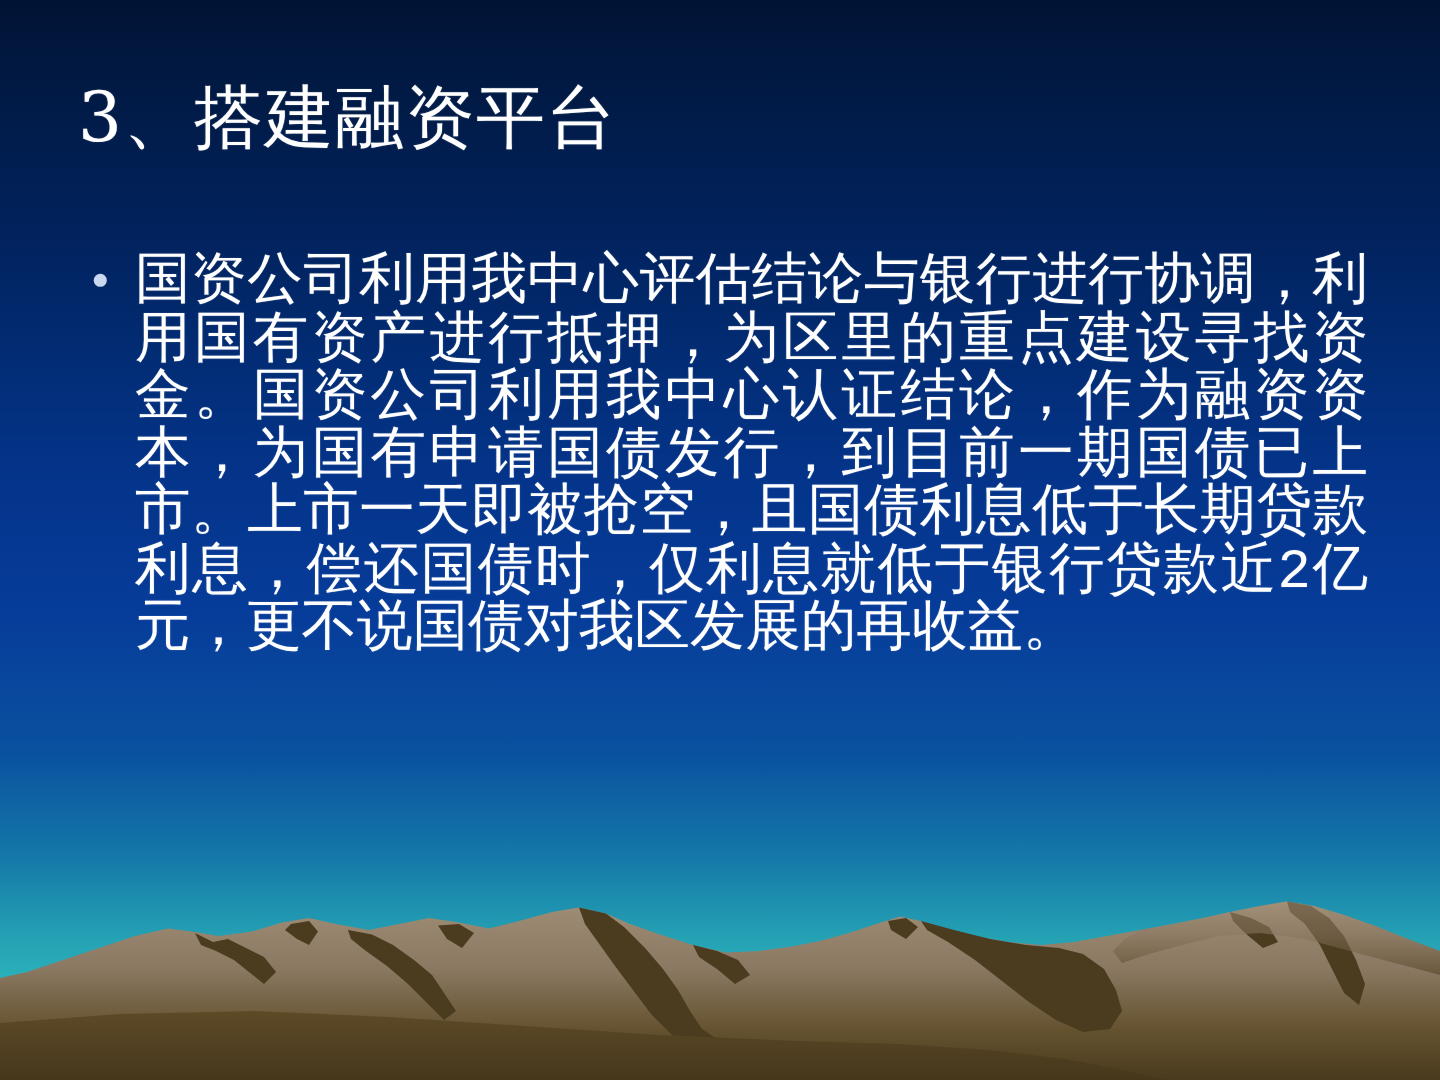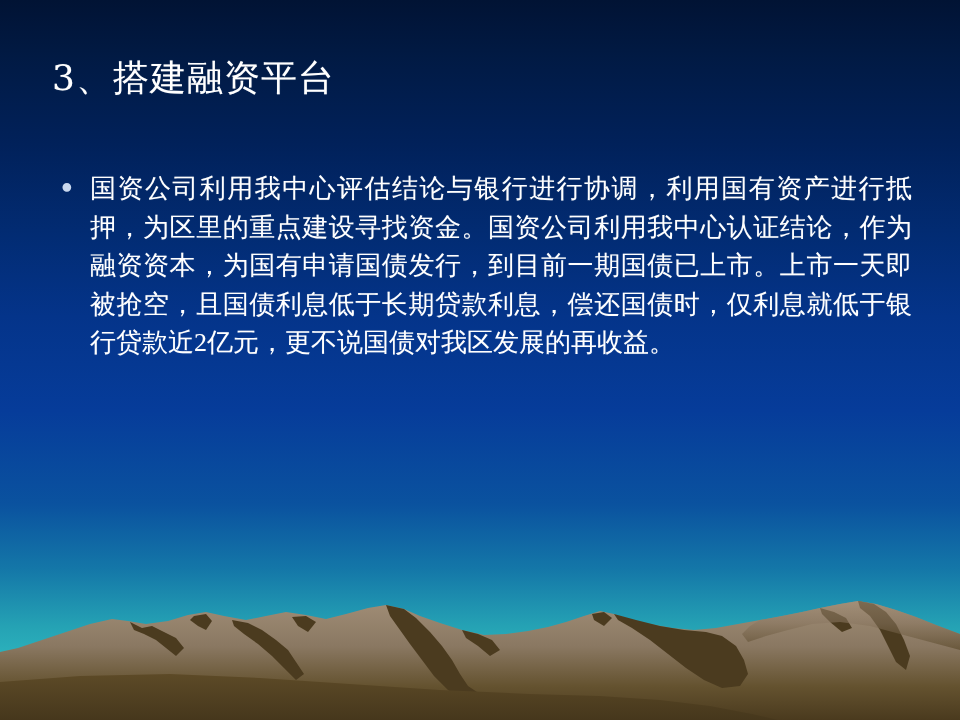--- a/index.html
+++ b/index.html
@@ -42,21 +42,21 @@
     display: block;
   }
 
   
   #title {
     position: absolute;
     left: 52px;
     top: 56px;
     width: 860px;
     color: #ffffff;
-    font-size: 36px;
+    font-size: 46px;
     line-height: 44px;
     letter-spacing: 1px;
     font-family: "DejaVu Serif", "Liberation Serif", serif;
     white-space: nowrap;
     text-shadow: 0 0 1px rgba(255,255,255,0.35);
   }
 
   
   #body-block {
     position: absolute;
@@ -74,23 +74,23 @@
     color: #c9d8ef;
     font-size: 30px;
     line-height: 38px;
     text-align: left;
     padding-left: 6px;
     box-sizing: border-box;
   }
   .bullet-text {
     flex: 1 1 auto;
     color: #ffffff;
-    font-size: 26px;
+    font-size: 37px;
     line-height: 38.5px;
-    font-family: Liberation Serif, serif;
+    font-family: Liberation Mono, monospace;
     text-align: justify;
     text-justify: inter-character;
     letter-spacing: 0px;
     text-shadow: 0 0 1px rgba(255,255,255,0.3);
   }
 </style>
 </head>
 <body>
 
 <div id="slide">

